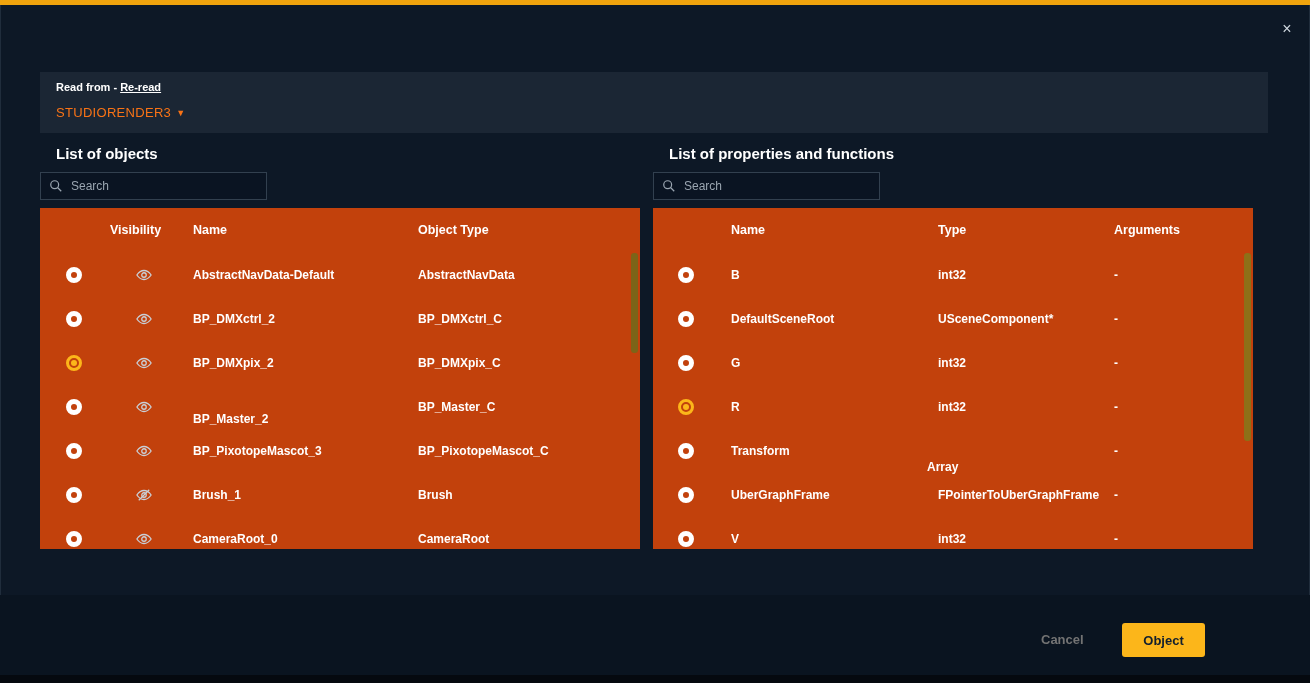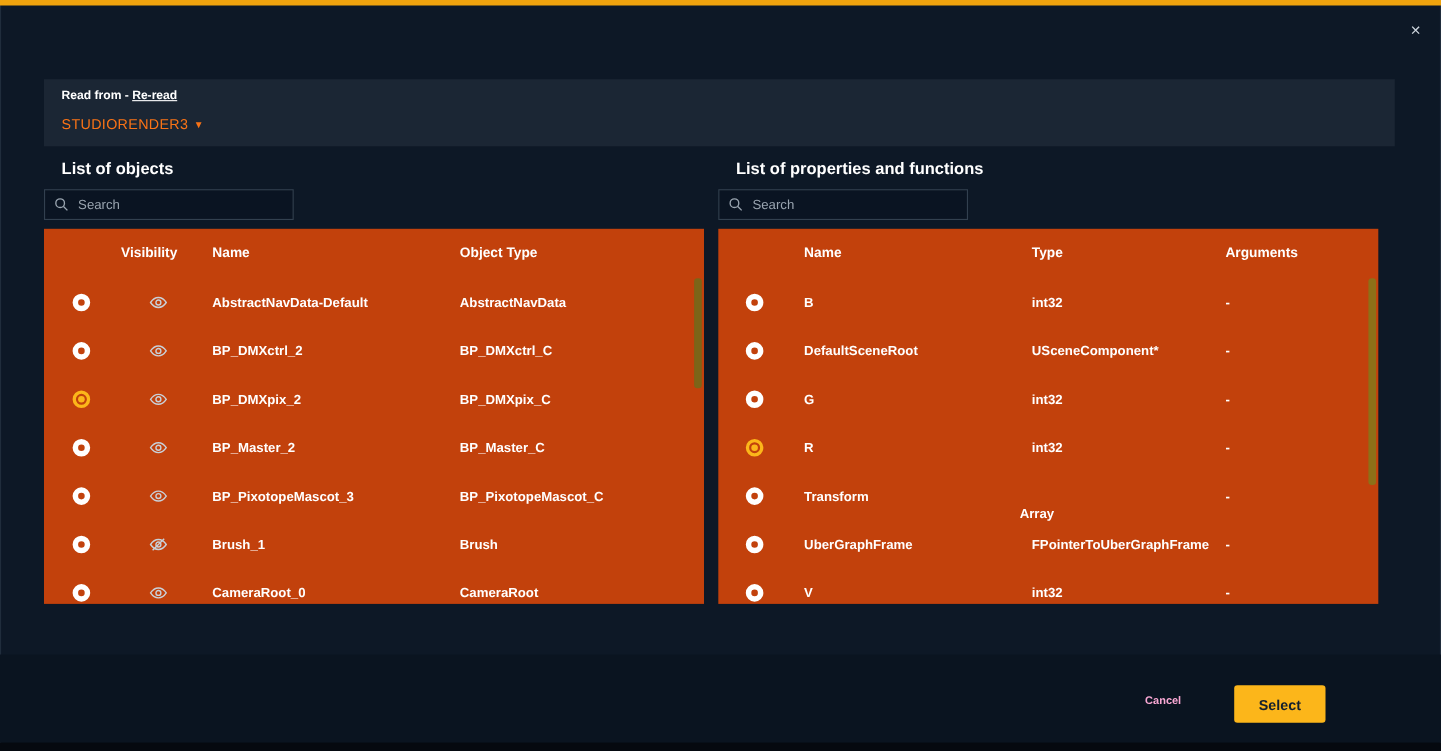--- a/index.html
+++ b/index.html
@@ -67,21 +67,21 @@
   .eyewrap { position:absolute; top:50%; transform:translateY(-50%); width:18px; height:14px; cursor:pointer; }
 
   .scroll-thumb { position:absolute; right:2px; width:7px; border-radius:3px; cursor:pointer; }
   .st-left { top:45px; height:100px; background:#7c6418; }
   .st-right { top:45px; height:188px; background:#8d7018; }
 
   .footer-band { position:absolute; left:0; top:595px; width:100%; height:80px; background:#0a1420; }
   .bottom-strip { position:absolute; left:0; top:675px; width:100%; height:8px; background:#05090f; }
   .cancel-link {
     position:absolute; left:1041px; top:632px;
-    font-size:10px; font-weight:700; color:#f9a8d4; cursor:pointer;
+    font-size:13px; font-weight:700; color:#737373; cursor:pointer;
   }
   .select-btn {
     position:absolute; left:1122px; top:623px; width:83px; height:34px;
     background:#fcb61a; color:#13202e; font-size:13px; font-weight:700;
     border:none; border-radius:3px; cursor:pointer;
     display:flex; align-items:center; justify-content:center;
     font-family:inherit;
   }
 </style>
 </head>
@@ -152,21 +152,21 @@
           </svg></div>
         <div class="cell" style="left: 153px;">BP_DMXpix_2</div>
         <div class="cell" style="left: 378px;">BP_DMXpix_C</div>
       </div>
       <div class="row" style="top: 177px;">
         <div class="radio" style="left: 26px;"></div>
         <div class="eyewrap" style="left: 95px;"><svg width="18" height="14" viewBox="0 0 24 18">
             <path d="M12 3 C6.5 3 2.5 9 2.5 9 C2.5 9 6.5 15 12 15 C17.5 15 21.5 9 21.5 9 C21.5 9 17.5 3 12 3 Z" fill="none" stroke="#c9d0d8" stroke-width="1.7"></path>
             <circle cx="12" cy="9" r="3" fill="none" stroke="#c9d0d8" stroke-width="1.7"></circle>
           </svg></div>
-        <div class="cell" style="left: 153px;">BP_Master_2</div>
+        <div class="cell" style="left: 153px; margin-top: 12px;">BP_Master_2</div>
         <div class="cell" style="left: 378px;">BP_Master_C</div>
       </div>
       <div class="row" style="top: 221px;">
         <div class="radio" style="left: 26px;"></div>
         <div class="eyewrap" style="left: 95px;"><svg width="18" height="14" viewBox="0 0 24 18">
             <path d="M12 3 C6.5 3 2.5 9 2.5 9 C2.5 9 6.5 15 12 15 C17.5 15 21.5 9 21.5 9 C21.5 9 17.5 3 12 3 Z" fill="none" stroke="#c9d0d8" stroke-width="1.7"></path>
             <circle cx="12" cy="9" r="3" fill="none" stroke="#c9d0d8" stroke-width="1.7"></circle>
           </svg></div>
         <div class="cell" style="left: 153px; text-align: right;">BP_PixotopeMascot_3</div>
         <div class="cell" style="left: 378px;">BP_PixotopeMascot_C</div>
@@ -243,13 +243,13 @@
         <div class="cell" style="left: 285px;">int32</div>
         <div class="cell" style="left: 461px;">-</div>
       </div>
     </div>
   <div class="scroll-thumb st-right"></div>
 </div>
 
 <div class="footer-band"></div>
 <div class="bottom-strip"></div>
 <div class="cancel-link">Cancel</div>
-<button class="select-btn">Select</button>
+<button class="select-btn">Object</button>
 
 </body></html>

